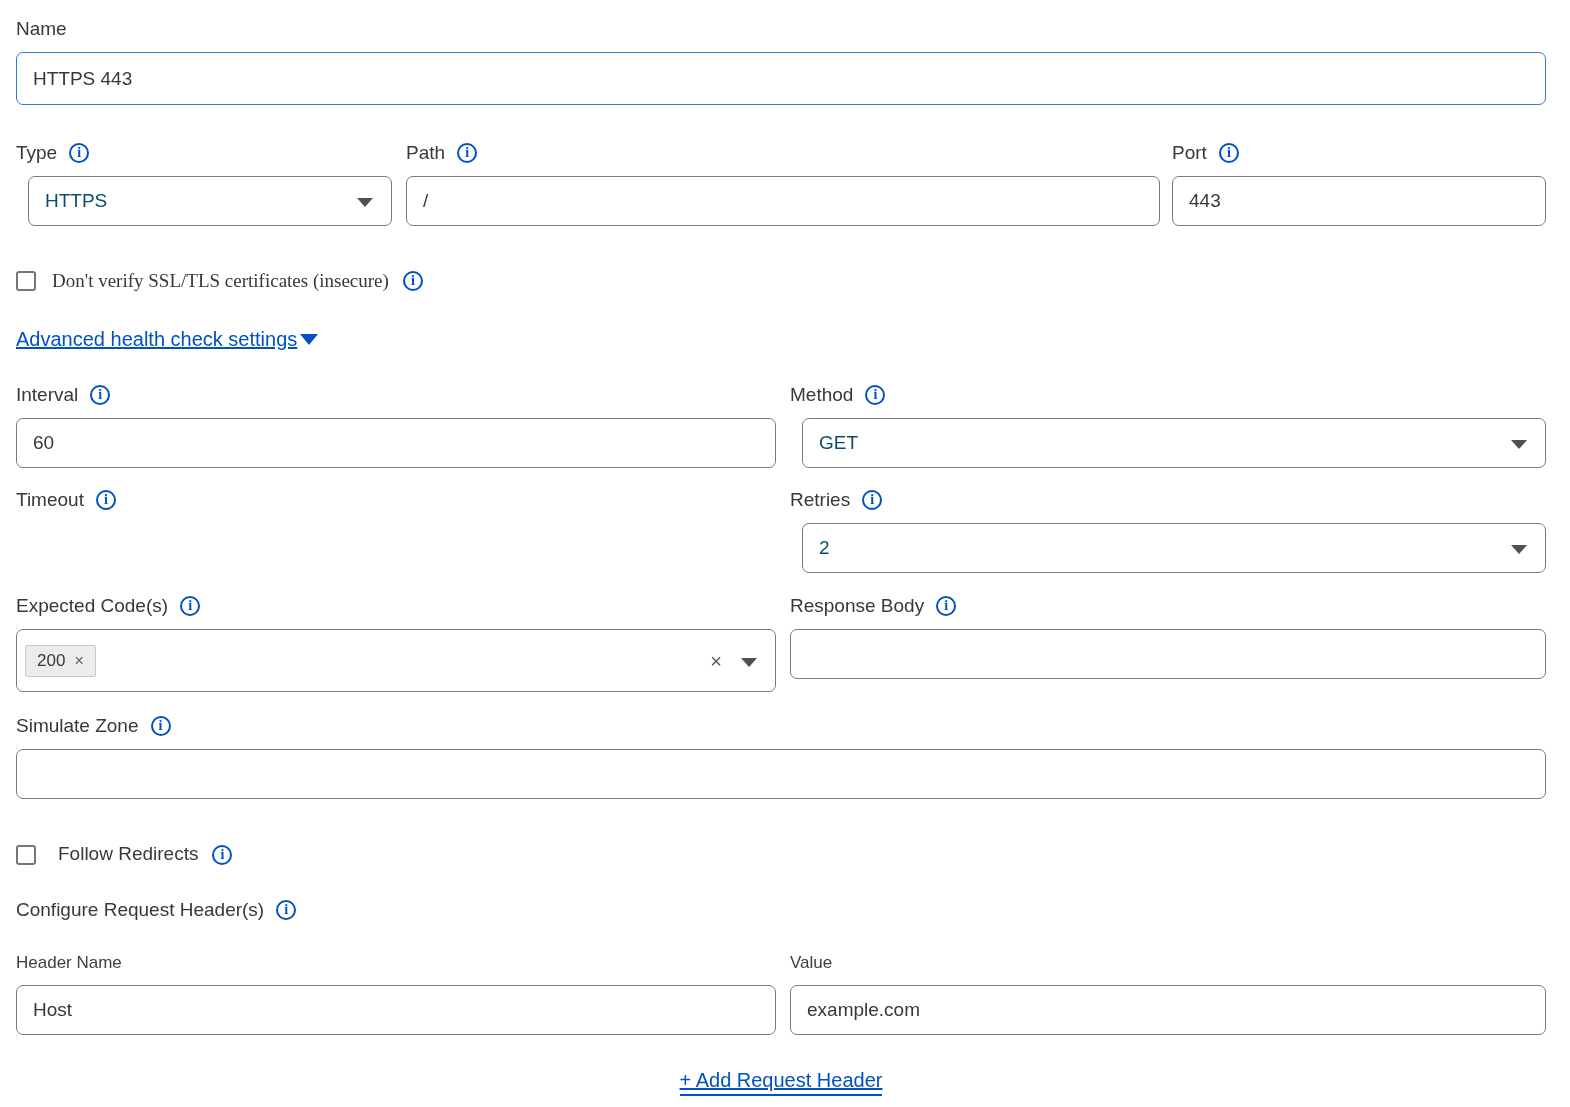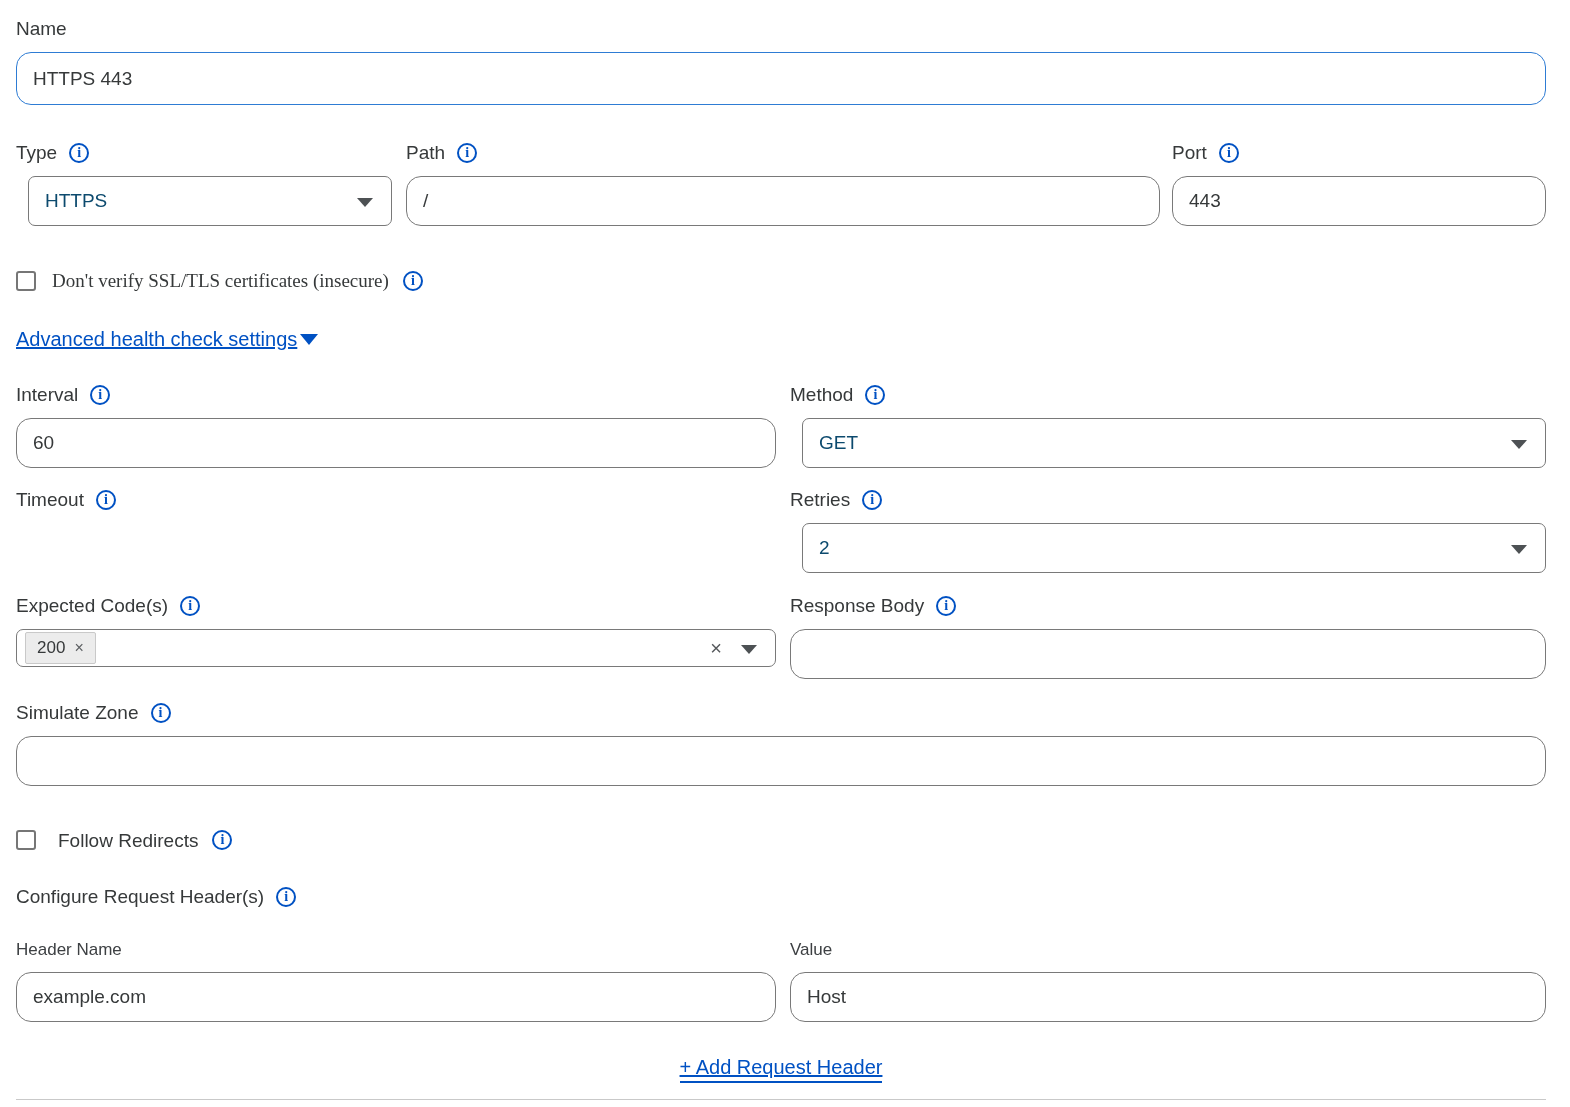--- a/index.html
+++ b/index.html
@@ -33,21 +33,21 @@
     font-weight: bold;
     line-height: 1;
     flex: 0 0 auto;
     cursor: default;
   }
 
   .text-input {
     width: 100%;
     height: 50px;
     border: 1px solid #797979;
-    border-radius: 15px;
+    border-radius: 7px;
     font-family: "Liberation Sans", sans-serif;
     font-size: 19px;
     color: #36393a;
     padding: 0 16px;
     background: #fff;
     outline: none;
   }
   .text-input.focused { border: 1px solid #2e7cd4; height: 53px; }
 
   .select-box {
@@ -108,21 +108,21 @@
   }
 
   .grid-2 { display: grid; grid-template-columns: 760px 756px; column-gap: 14px; }
   .mt-33 { margin-top: 33px; }
   .mt-21 { margin-top: 21px; }
   .mt-22 { margin-top: 22px; }
   .mt-23 { margin-top: 23px; }
 
   .multiselect {
     position: relative;
-    height: 38px;
+    height: 63px;
     border: 1px solid #797979;
     border-radius: 7px;
     background: #fff;
     display: flex;
     align-items: center;
     padding: 0 70px 0 8px;
     cursor: text;
   }
   .tag-chip {
     background: #ececec;
@@ -140,21 +140,21 @@
     position: absolute;
     right: 53px;
     top: 50%;
     transform: translateY(-50%);
     color: #55585b;
     font-size: 20px;
     cursor: pointer;
     line-height: 1;
   }
 
-  .follow-row { margin-top: 44px; display: flex; align-items: flex-start; }
+  .follow-row { margin-top: 44px; display: flex; align-items: flex-end; }
   .follow-row .cb-label { font-size: 19px; margin-left: 22px; margin-right: 14px; }
 
   .headers-title-row { margin-top: 34px; }
   .headers-grid-labels { margin-top: 32px; }
   .headers-grid-inputs { margin-top: 0; }
 
   .add-link-row { margin-top: 34px; text-align: center; }
   .add-link {
     color: #0051c3;
     font-size: 20px;
@@ -305,22 +305,22 @@
   <div class="field-label headers-title-row">
     <span>Configure Request Header(s)</span>
     <span class="info-icon">i</span>
   </div>
 
   <div class="grid-2 headers-grid-labels">
     <div class="sub-label">Header Name</div>
     <div class="sub-label">Value</div>
   </div>
   <div class="grid-2 headers-grid-inputs">
+    <input class="text-input" type="text" value="Host" style="">
     <input class="text-input" type="text" value="example.com" style="">
-    <input class="text-input" type="text" value="Host" style="">
   </div>
 
   
   <div class="add-link-row">
     <span class="add-link">+ Add Request Header</span>
   </div>
 
   <div class="divider"></div>
 
 </div>

